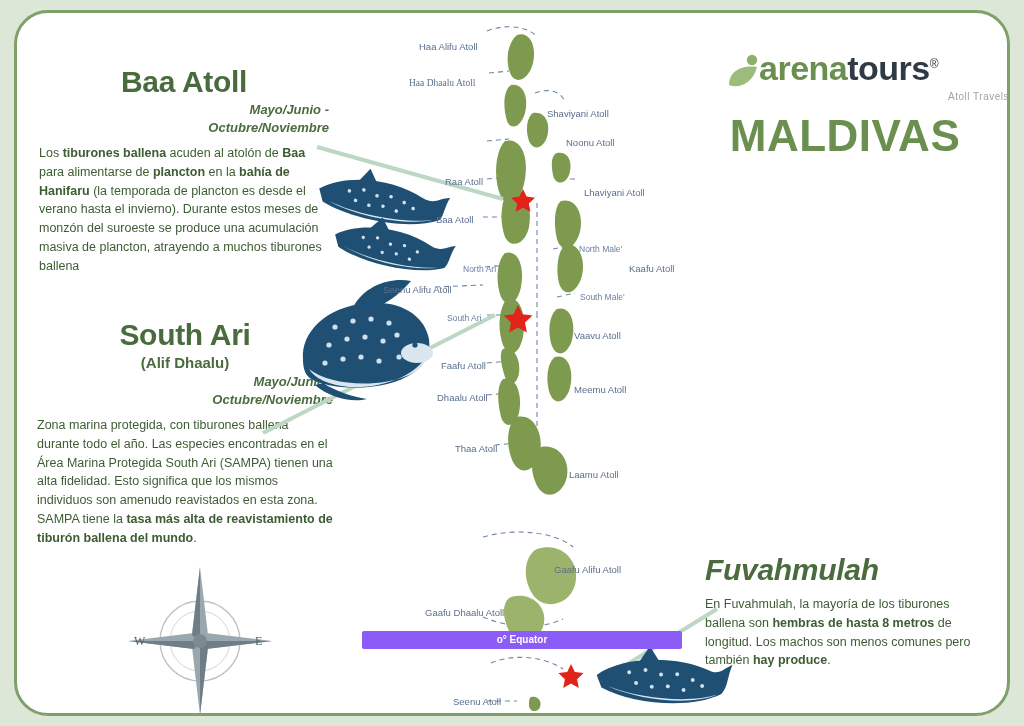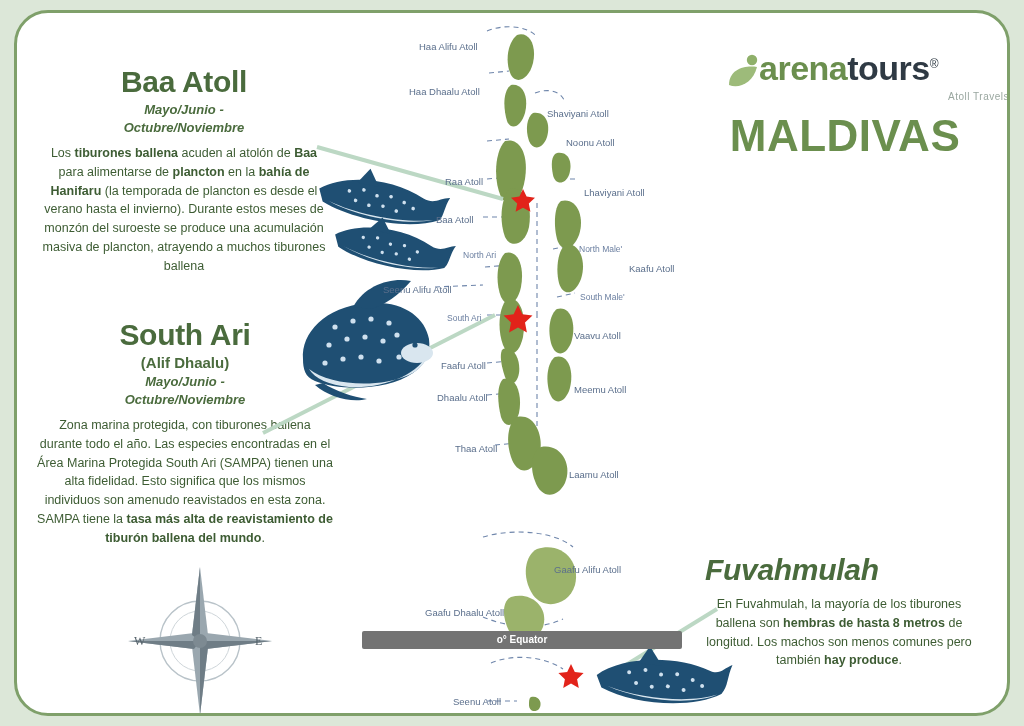--- a/index.html
+++ b/index.html
@@ -30,38 +30,38 @@
   }
   .subtitle{
     position:absolute;left:660px;top:158px;width:336px;text-align:center;
     font-size:22px;font-weight:600;color:#4b6b3c;line-height:1.28;
   }
 
   
   .blk{position:absolute;}
   .blk h2{margin:0;font-size:30px;font-weight:700;color:#4a6b3d;text-align:center;letter-spacing:-.3px;}
   .blk h3{margin:2px 0 0;font-size:15px;font-weight:700;color:#4a6b3d;text-align:center;}
-  .blk .season{margin:2px 0 0;font-size:13px;font-style:italic;font-weight:700;color:#4a6b3d;text-align:center;line-height:1.35;}
-  .blk p{margin:8px 0 0;font-size:12.5px;line-height:1.5;color:#3d5c33;text-align:center;}
+  .blk .season{margin:2px 0 0;font-size:13px;font-style:italic;font-weight:700;color:#4a6b3d;text-align:right;line-height:1.35;}
+  .blk p{margin:8px 0 0;font-size:12.5px;line-height:1.5;color:#3d5c33;text-align:left;}
   .blk p b{font-weight:700;}
 
   #baa{left:22px;top:52px;width:290px;}
   #southari{left:20px;top:305px;width:296px;}
   #fuva{left:688px;top:540px;width:268px;}
   #fuva h2{font-size:30px;text-align:left;font-style:italic;}
   #fuva p{font-size:12.5px;}
 
   
   .lbl{position:absolute;font-size:9.5px;color:#5b6f8c;white-space:nowrap;}
   .lbl.sm{font-size:8.5px;color:#6b7fa0;}
 
   
   .equator{
     position:absolute;left:345px;top:618px;width:320px;height:18px;
-    background:#737373;border-radius:2px;
+    background:#8b5cf6;border-radius:2px;
   }
   .equator span{
     display:block;text-align:center;color:#ffffff;font-size:10px;font-weight:700;line-height:18px;
   }
 
   
   .compass{position:absolute;left:108px;top:552px;width:150px;height:150px;}
 
   svg{display:block;overflow:visible;}
   .atoll{fill:#7d9a4f;}
@@ -254,29 +254,29 @@
       </g>
     </g>
   </svg>
 
   <div class="equator">
     <span>o° Equator</span>
   </div>
 
   <div>
     <div class="lbl" style="left:402px;top:28px;">Haa Alifu Atoll</div>
-    <div class="lbl" style="left:392px;top:73px;">Haa Dhaalu Atoll</div>
+    <div class="lbl" style="left:392px;top:65px;font-family:Liberation Serif, serif;">Haa Dhaalu Atoll</div>
     <div class="lbl" style="left:530px;top:95px;">Shaviyani Atoll</div>
     <div class="lbl" style="left:549px;top:124px;">Noonu Atoll</div>
     <div class="lbl" style="left:428px;top:163px;">Raa Atoll</div>
     <div class="lbl" style="left:567px;top:174px;">Lhaviyani Atoll</div>
     <div class="lbl" style="left:419px;top:201px;">Baa Atoll</div>
     <div class="lbl sm" style="left:562px;top:231px;">North Male'</div>
     <div class="lbl" style="left:612px;top:250px;">Kaafu Atoll</div>
-    <div class="lbl sm" style="left:430px;top:237px;padding-left:16px;">North Ari</div>
+    <div class="lbl sm" style="left:430px;top:251px;padding-left:16px;">North Ari</div>
     <div class="lbl" style="left:366px;top:271px;">Seenu Alifu Atoll</div>
     <div class="lbl sm" style="left:563px;top:279px;">South Male'</div>
     <div class="lbl sm" style="left:430px;top:300px;">South Ari</div>
     <div class="lbl" style="left:557px;top:317px;">Vaavu Atoll</div>
     <div class="lbl" style="left:424px;top:347px;">Faafu Atoll</div>
     <div class="lbl" style="left:557px;top:371px;">Meemu Atoll</div>
     <div class="lbl" style="left:420px;top:379px;">Dhaalu Atoll</div>
     <div class="lbl" style="left:438px;top:430px;">Thaa Atoll</div>
     <div class="lbl" style="left:552px;top:456px;">Laamu Atoll</div>
     <div class="lbl" style="left:537px;top:551px;">Gaafu Alifu Atoll</div>

